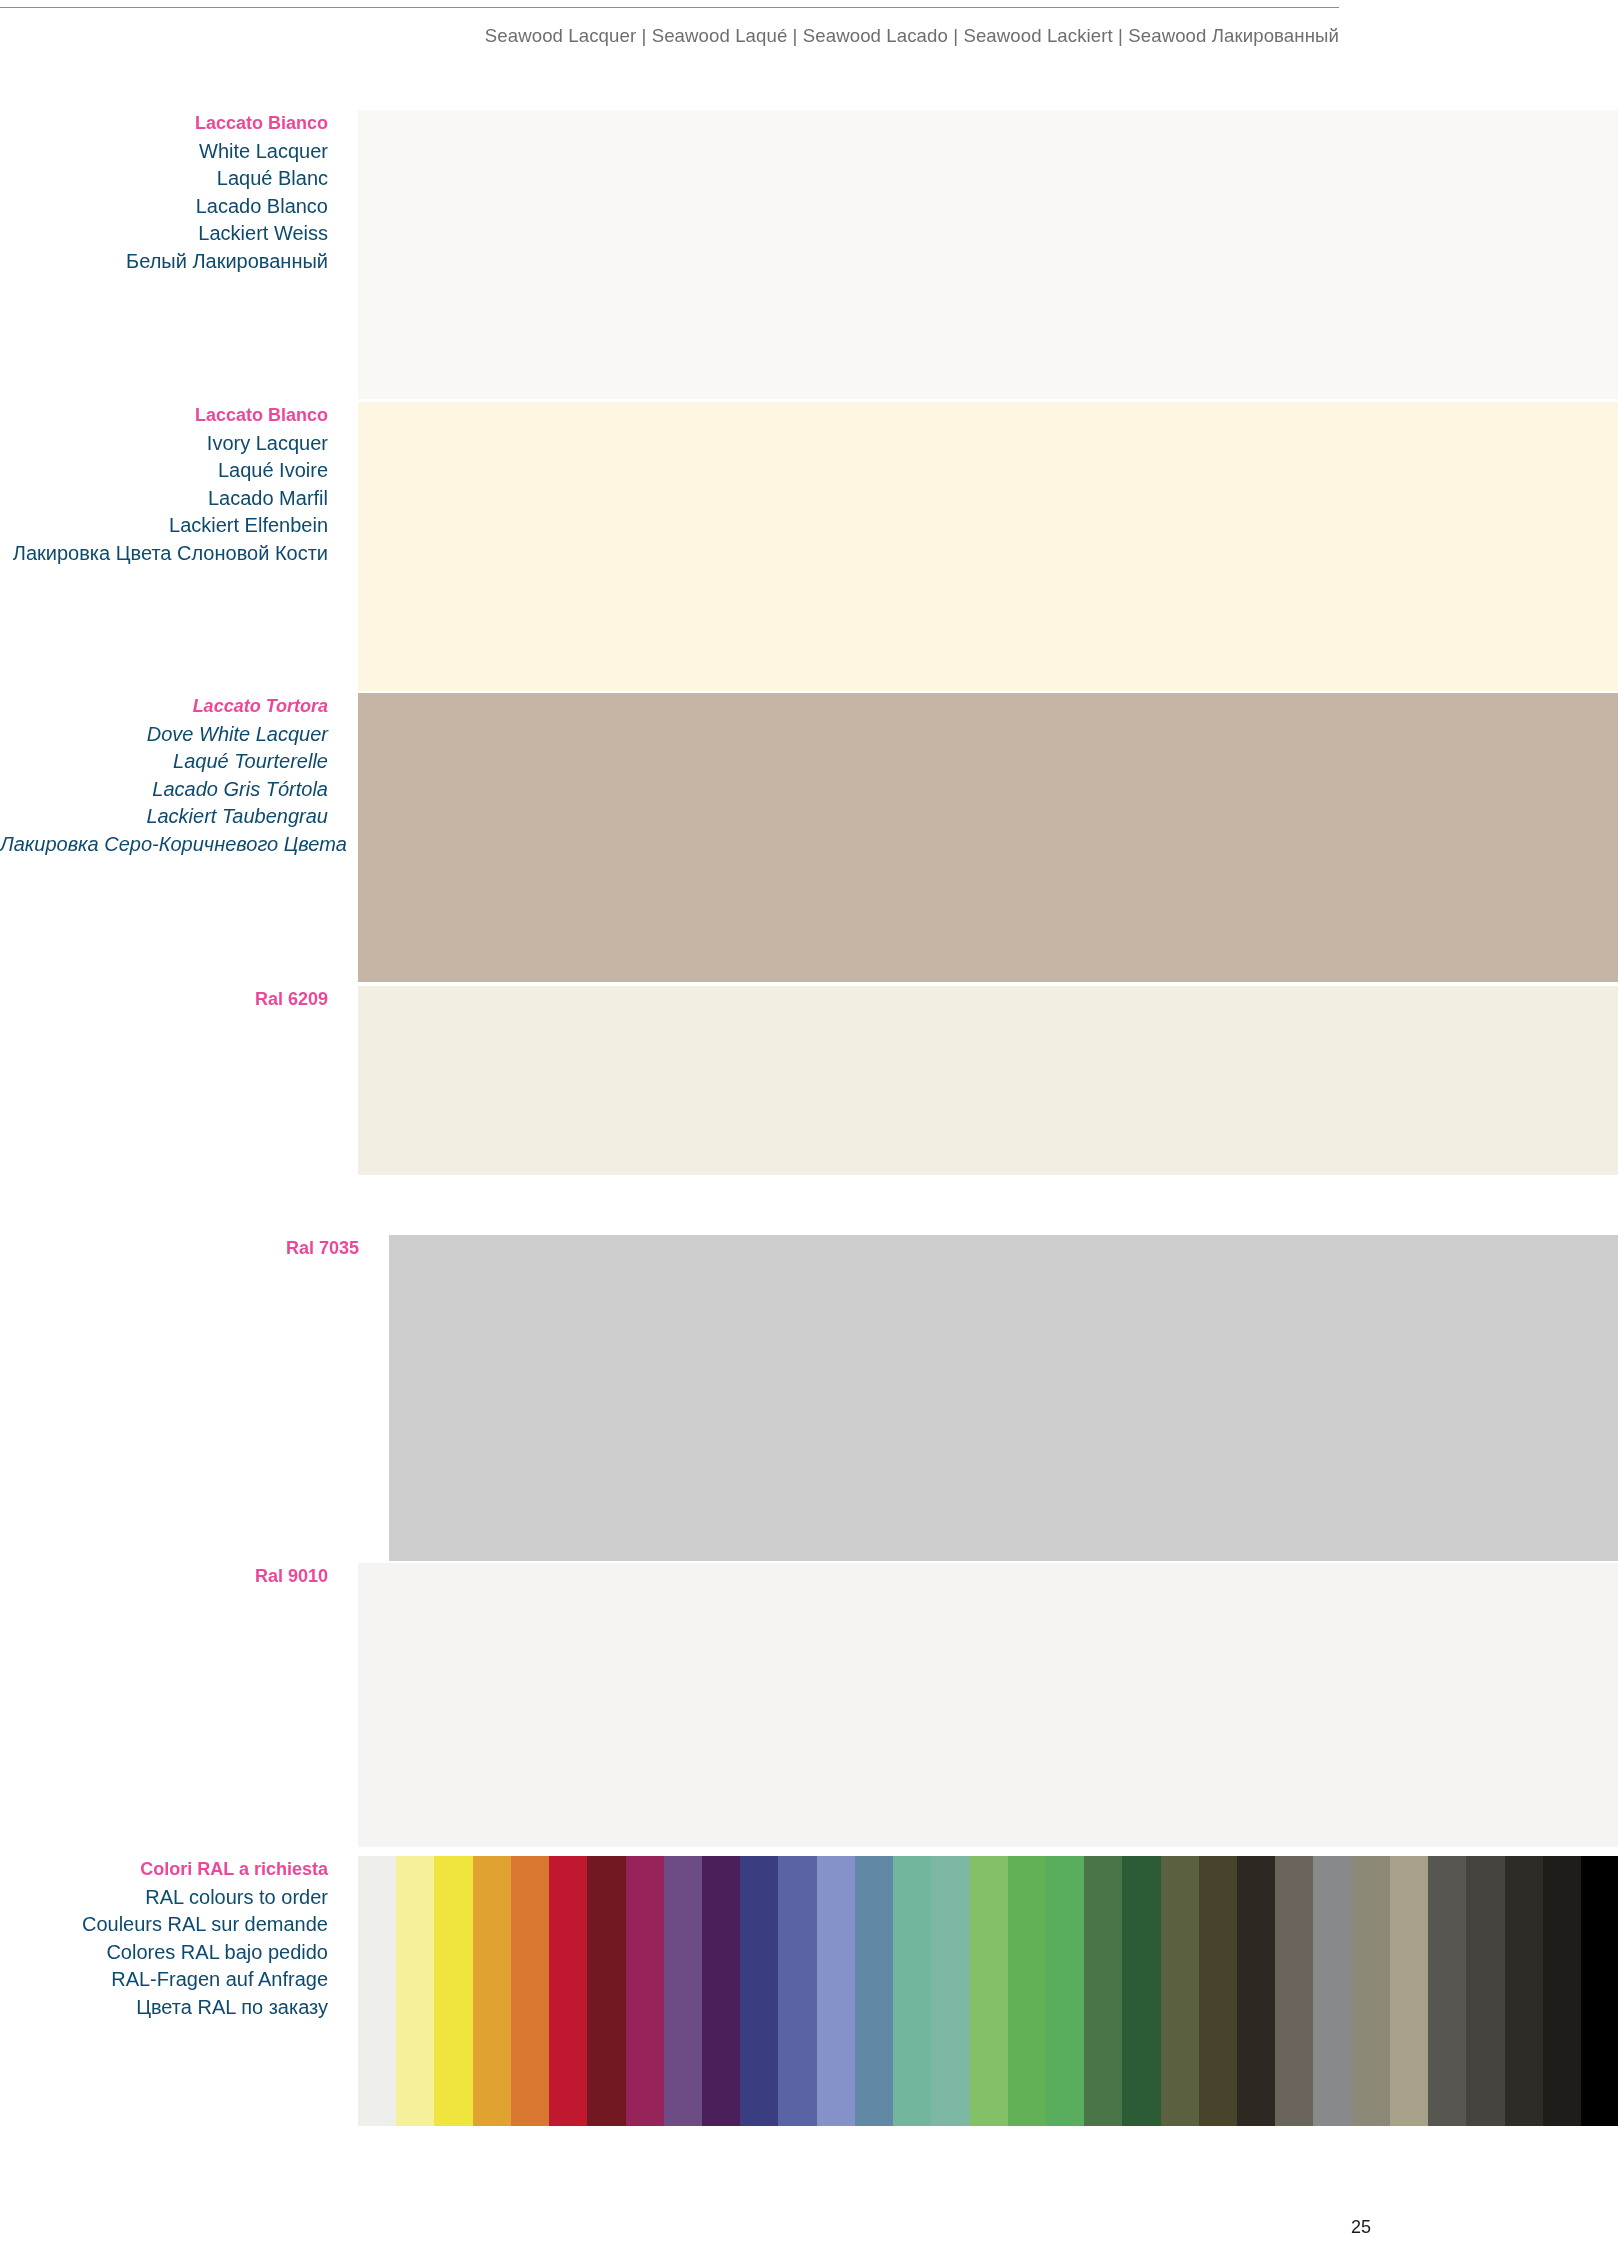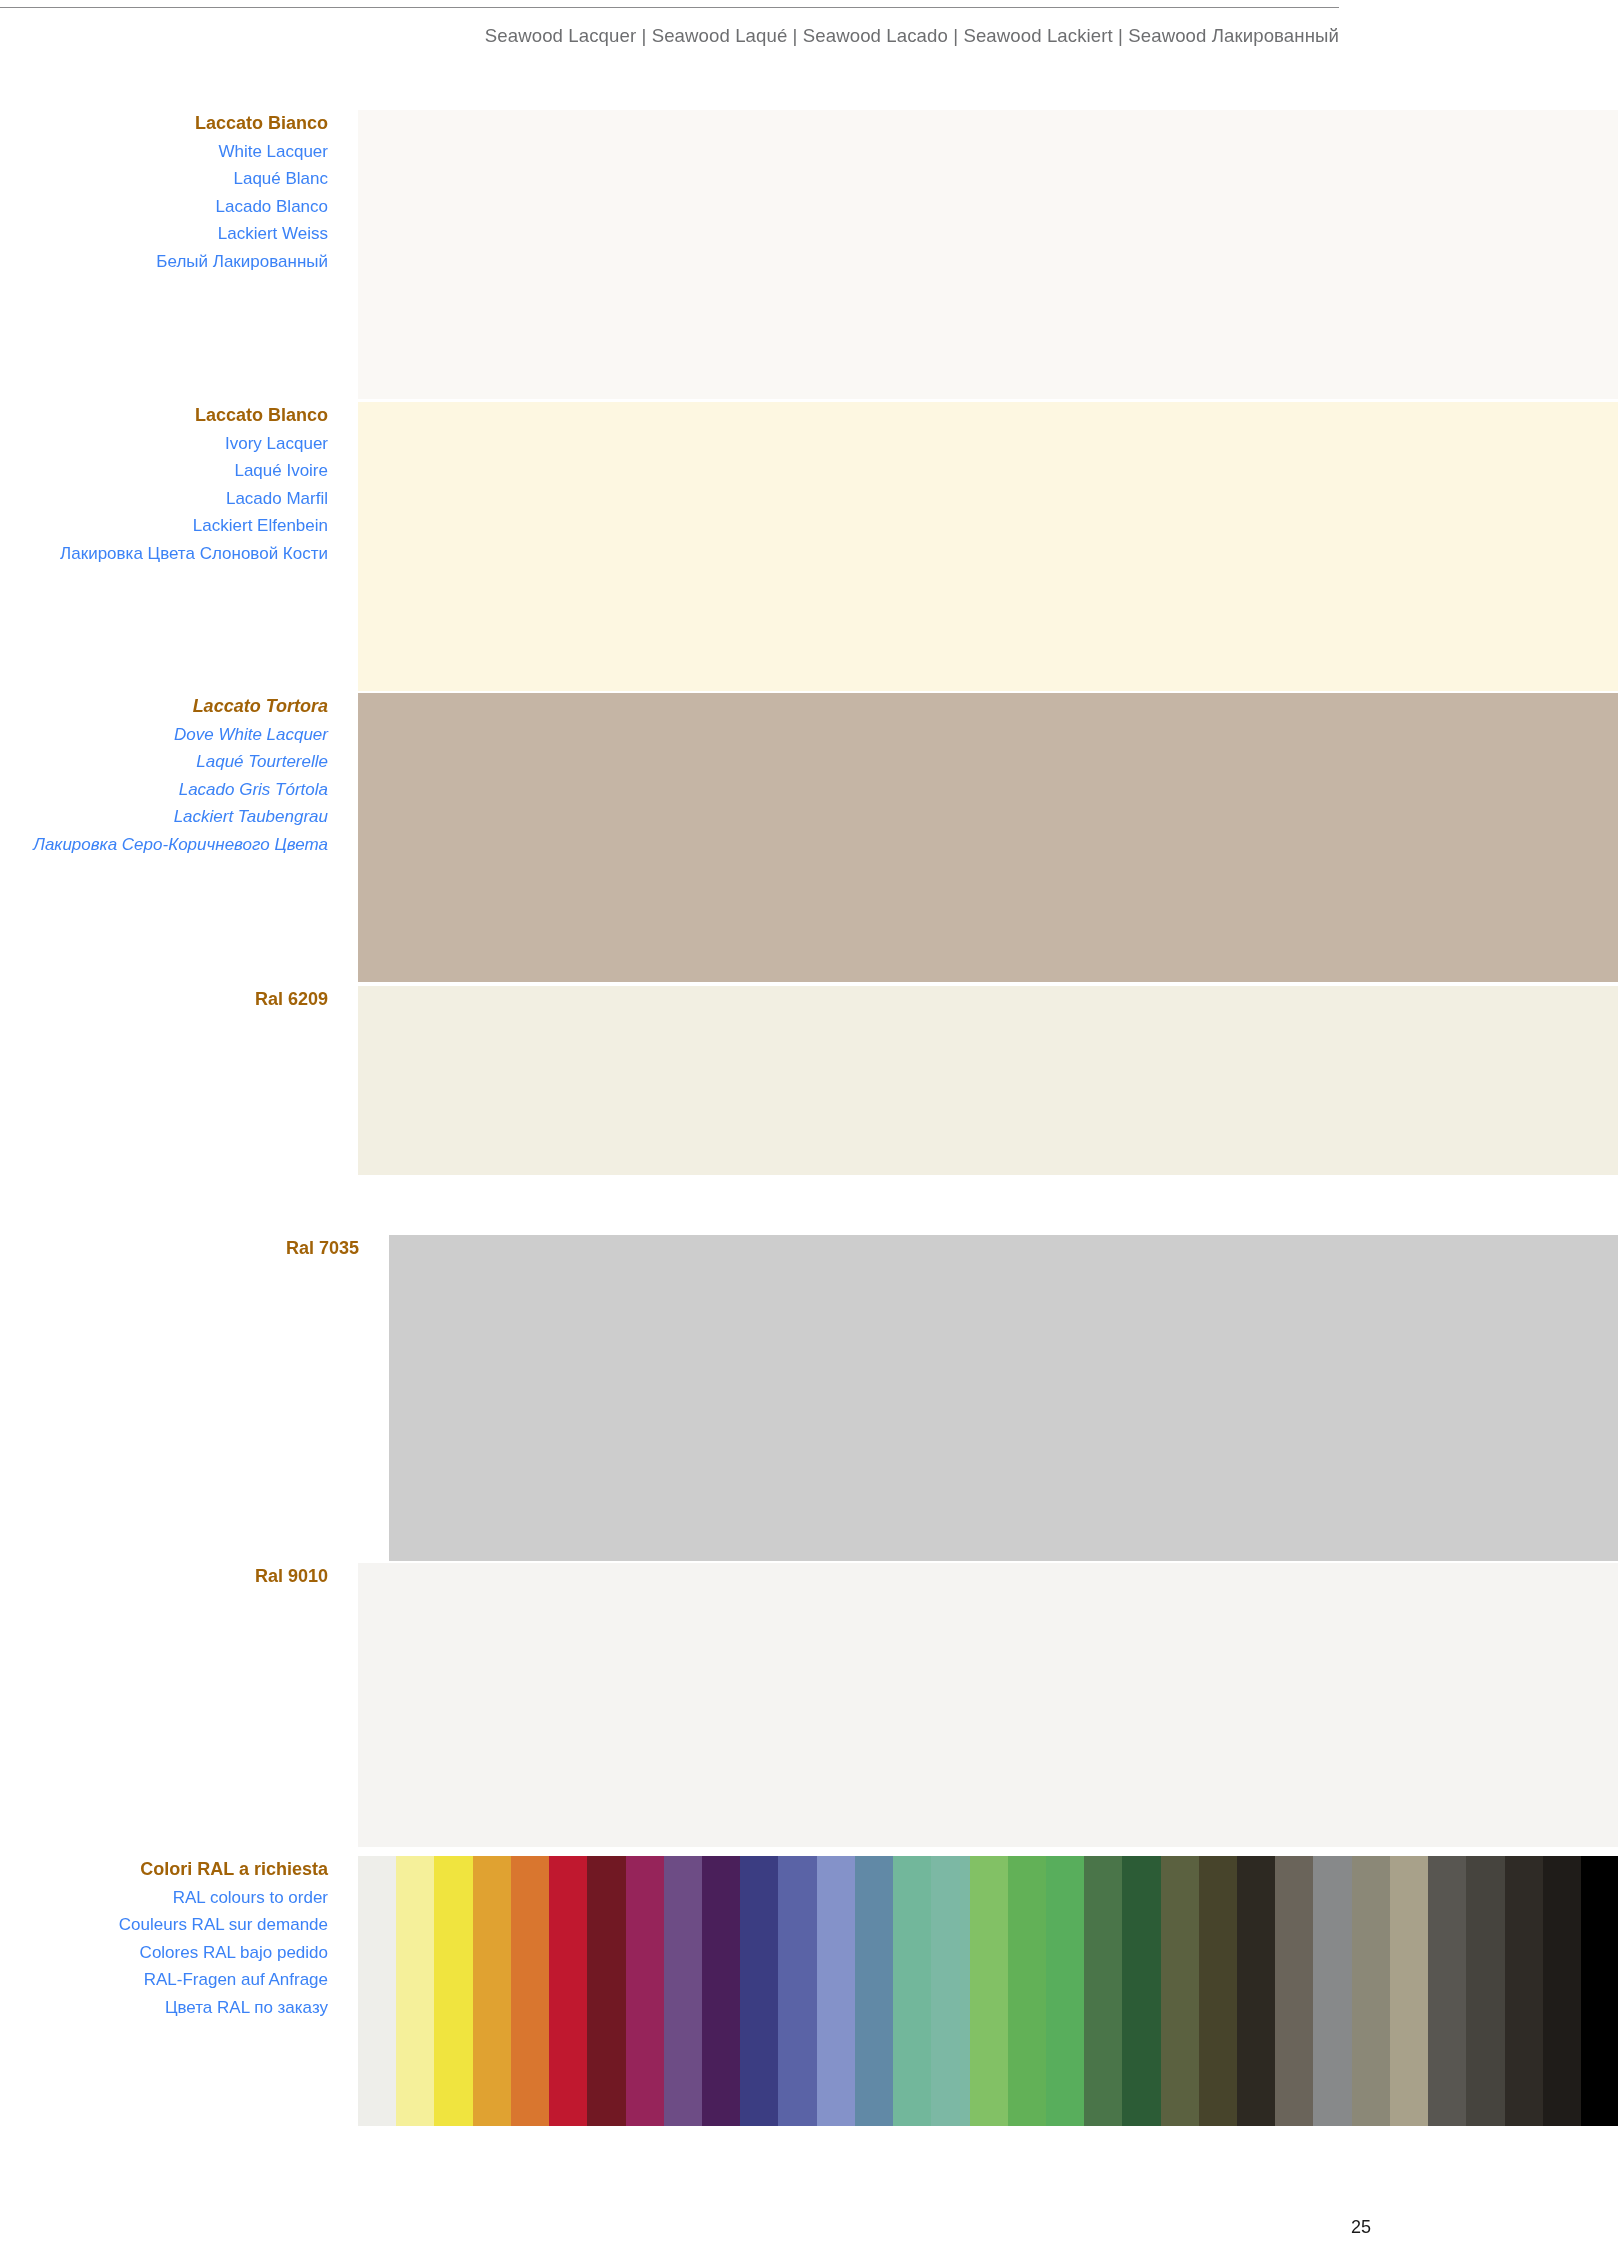--- a/index.html
+++ b/index.html
@@ -52,28 +52,28 @@
   }
   .panel-labels {
     position: absolute;
     left: 0;
     top: 0;
     width: 328px;
     text-align: right;
   }
   .lbl {
     display: block;
-    font-size: 17px;
+    font-size: 20px;
     line-height: 27.6px;
-    color: #3b82f6;
+    color: #0c4a6e;
     white-space: nowrap;
   }
   .lbl.primary {
     font-weight: bold;
-    color: #a16207;
+    color: #ec4899;
     font-size: 18px;
   }
   .swatch {
     position: absolute;
     left: 358px;
     top: 0;
     width: 1261px;
   }
 
   

